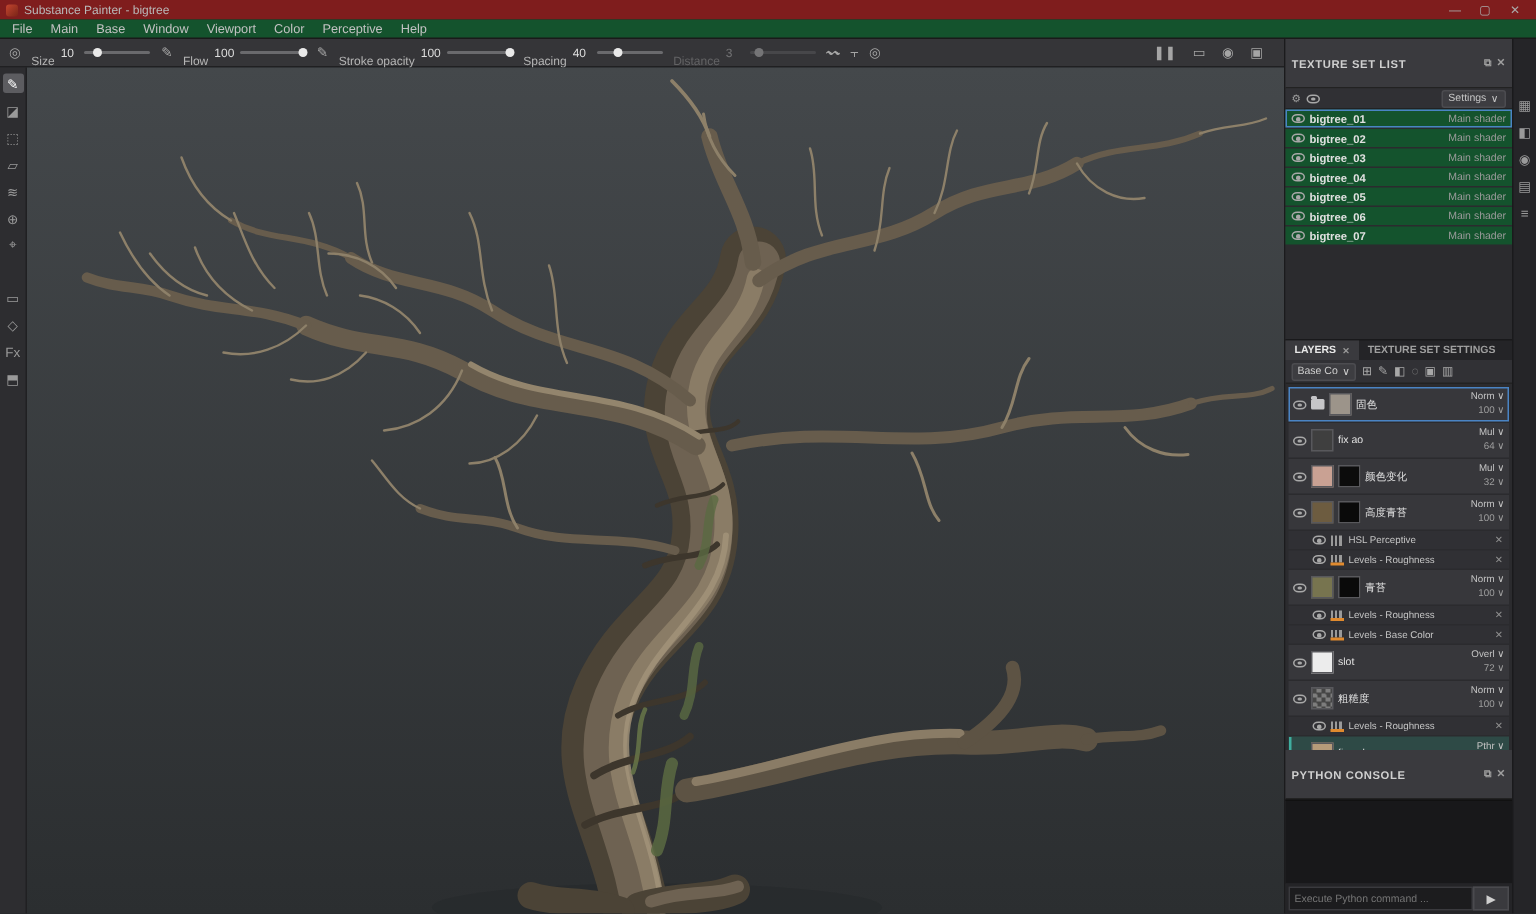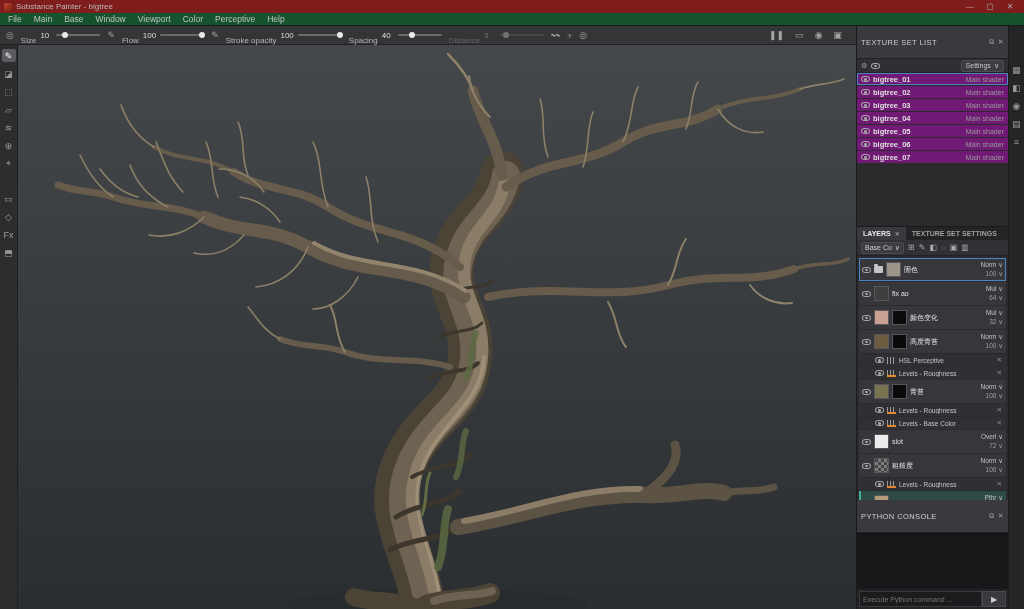--- a/index.html
+++ b/index.html
@@ -33,29 +33,29 @@
   .tool { width:14px; height:13px; display:flex; align-items:center; justify-content:center; color:#9a9a9a; font-size:9px; border-radius:2px; }
   .tool.active { background:#5c5c60; color:#fff; }
   .tool-gap { height:12px; }
 
   
   .viewport { position:absolute; left:18px; top:45px; width:838px; height:564px; background:#33373a; }
   .viewport svg { display:block; width:100%; height:100%; }
 
   
   .right-panel { position:absolute; left:856px; top:26px; width:152px; height:583px; background:#2b2b2e; border-left:1px solid #1b1b1d; display:flex; flex-direction:column; }
-  .panel-header { height:13px; min-height:13px; background:#3a3a3e; display:flex; align-items:center; gap:3px; padding:16px 4px; font-size:7.5px; font-weight:normal; letter-spacing:.4px; color:#cfcfcf; border-bottom:1px solid #222; }
+  .panel-header { height:13px; min-height:13px; background:#3a3a3e; display:flex; align-items:center; gap:3px; padding:16px 4px; font-size:7.5px; font-weight:bold; letter-spacing:.4px; color:#cfcfcf; border-bottom:1px solid #222; }
   .ph-title { flex:1; overflow:hidden; white-space:nowrap; }
   .ph-ic { color:#9f9f9f; font-size:7px; }
 
   .settings-row { height:14px; min-height:14px; display:flex; align-items:center; gap:4px; padding:0 4px; background:#303034; border-bottom:1px solid #222; }
   .settings-btn { margin-left:auto; display:flex; gap:3px; align-items:center; font-size:7px; color:#c5c5c5; background:#3d3d41; border:1px solid #4c4c50; border-radius:2px; padding:1px 4px; }
 
   .ts-list { background:#2b2b2e; }
-  .ts-row { height:12px; display:flex; align-items:center; gap:3px; padding:0 4px; background:#701a75; margin-bottom:1px; }
+  .ts-row { height:12px; display:flex; align-items:center; gap:3px; padding:0 4px; background:#14532d; margin-bottom:1px; }
   .ts-row.selected { outline:1px solid #4a84c4; outline-offset:-1px; }
   .ts-name { font-weight:bold; font-size:7.5px; color:#e0e0e0; }
   .ts-shader { margin-left:auto; font-size:7px; color:#9a9a9a; }
   .ts-spacer { flex-grow:0; height:62px; background:#2b2b2e; }
 
   .eye { width:9px; min-width:9px; height:6px; border:1px solid #a8a8a8; border-radius:50% / 60%; position:relative; display:inline-block; }
   .eye::after { content:""; position:absolute; left:2px; top:1px; width:3px; height:2.5px; background:#a8a8a8; border-radius:50%; }
 
   .tabs-row { height:14px; min-height:14px; display:flex; background:#242427; border-top:1px solid #19191b; align-items:flex-end; }
   .tab { padding:0 6px; height:13px; display:flex; align-items:center; gap:4px; font-size:7px; font-weight:bold; color:#9f9f9f; }

